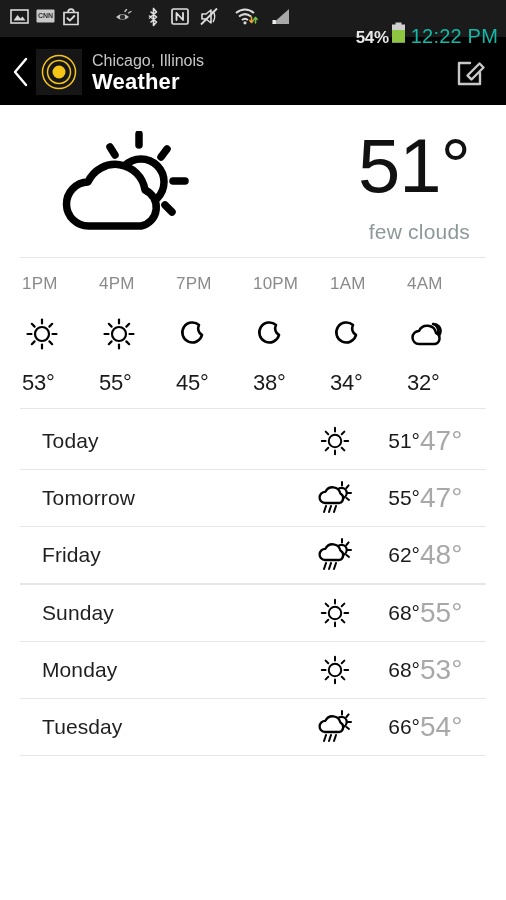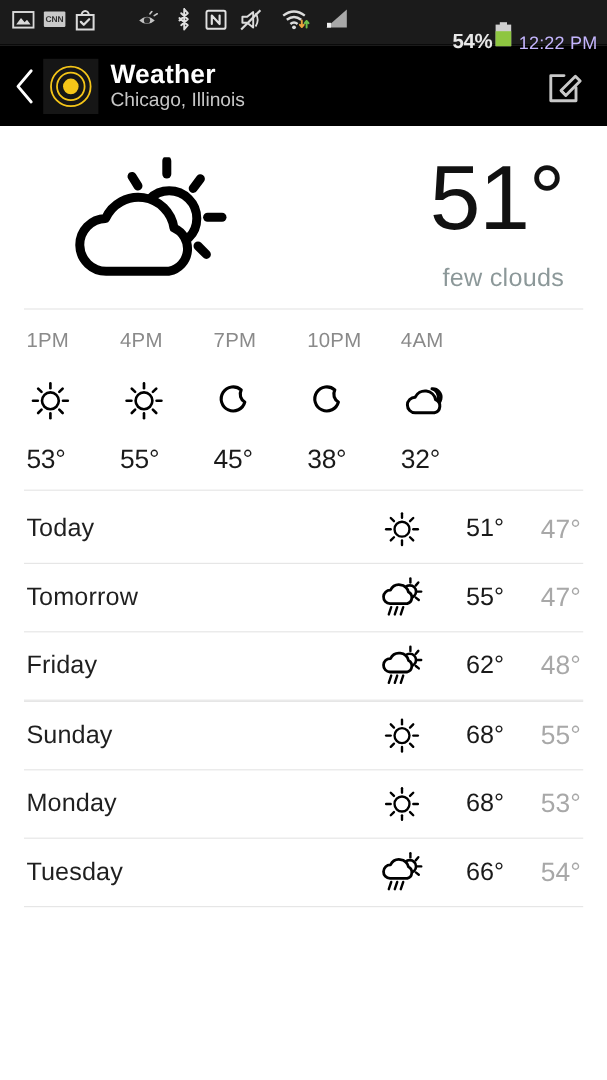--- a/index.html
+++ b/index.html
@@ -19,21 +19,21 @@
     border-bottom:1px solid #000;
   }
   .sb-left { display:flex; align-items:center; gap:7px; }
   .sb-right { display:flex; align-items:flex-end; gap:2px; margin-left:auto; }
   .sb-mid { display:flex; align-items:center; gap:11px; margin-left:34px; }
   .sb-ico { display:block; }
   #status-bar .pct {
     color:#e8e8e8; font-size:17px; font-weight:bold; letter-spacing:-.3px;
   }
   #status-bar .clock {
-    color:#c4b5fd; font-size:15px; letter-spacing:.2px; margin-left:3px;margin-top:36px;
+    color:#14b8a6; font-size:20px; letter-spacing:.2px; margin-left:3px;margin-top:36px;
   }
 
   
   #app-bar {
     height:67px; width:100%;
     background:#000000;
     display:flex; align-items:center;
     padding:0 14px 0 6px;
   }
   #back-chevron { width:30px; display:flex; justify-content:center; align-items:center; }
@@ -67,26 +67,26 @@
   #hourly { display:flex; padding:16px 22px 12px 22px; }
   .hour { width:78px; display:flex; flex-direction:column; align-items:flex-start;gap:12px; }
   .hour-time { font-size:17px; color:#8a8a8a; letter-spacing:.2px; }
   .hour-icon { height:40px; display:flex; align-items:center; margin:8px 0 4px 2px; }
   .hour-temp { font-size:22px; color:#1a1a1a; letter-spacing:-.2px; }
 
   
   #daily { padding-top:4px; }
   .day-row {
     display:flex; align-items:center;
-    height:56px; padding:0 22px;
+    height:56px; padding:0 22px;margin-left:20px;
   }
   .day-name { font-size:21px; color:#1f1f1f; letter-spacing:.1px; }
   .day-icon { margin-left:auto; width:46px; display:flex; justify-content:center; align-items:center; }
   .day-hi { width:62px; text-align:right; font-size:21px; color:#1a1a1a; }
-  .day-lo { width:64px; text-align:right; font-size:22px; color:#a8a8a8; }
+  .day-lo { width:64px; font-size:28px; color:#a8a8a8; }
 </style>
 </head>
 <body>
 
 <div id="status-bar">
   <div class="sb-left">
     <span class="sb-ico">
       <svg width="19" height="19" viewBox="0 0 19 19">
           <rect x="1" y="3" width="17" height="13" fill="none" stroke="#d9d9d9" stroke-width="1.6"></rect>
           <path d="M3.5 13.5 L7.5 8 L10.5 11.5 L12.5 9.5 L15.5 13.5 Z" fill="#d9d9d9"></path>
@@ -171,22 +171,22 @@
       </svg>
   </div>
   <div id="app-icon">
     <svg width="38" height="38" viewBox="0 0 38 38">
       <circle cx="19" cy="19" r="16.5" fill="none" stroke="#f5c518" stroke-width="1.5"></circle>
       <circle cx="19" cy="19" r="11.5" fill="none" stroke="#f5c518" stroke-width="1.5"></circle>
       <circle cx="19" cy="19" r="6.5" fill="#f5c518"></circle>
     </svg>
   </div>
   <div class="titles">
+    <span id="app-subtitle">Chicago, Illinois</span>
     <span id="app-title">Weather</span>
-    <span id="app-subtitle">Chicago, Illinois</span>
   </div>
   <div id="edit-btn">
     <svg width="34" height="34" viewBox="0 0 34 34">
       <path d="M25 18 L25 29 L4 29 L4 8 L15 8" fill="none" stroke="#c8c8c8" stroke-width="2.4" stroke-linecap="round" stroke-linejoin="round"></path>
       <path d="M12.5 20.5 L24.5 8.5 L28.5 12.5 L16.5 24.5 Z" fill="none" stroke="#c8c8c8" stroke-width="2.4" stroke-linejoin="round"></path>
       <path d="M12.5 20.5 L16.5 24.5" stroke="#c8c8c8" stroke-width="2.2"></path>
     </svg>
   </div>
 </div>
 
@@ -267,20 +267,29 @@
   <div class="hour">
     <span class="hour-time">10PM</span>
     <span class="hour-icon">
       <svg width="30" height="30" viewBox="0 0 30 30">
           <path d="M21 6 a10 10 0 1 0 3 10 a7.5 7.5 0 0 1 -3 -10 z" fill="none" stroke="#000" stroke-width="2.6" stroke-linejoin="round"></path>
         </svg>
     </span>
     <span class="hour-temp">38°</span>
   </div>
 
+  <div class="hour">
+    <span class="hour-time">1AM</span>
+    <span class="hour-icon">
+      <svg width="30" height="30" viewBox="0 0 30 30">
+          <path d="M21 6 a10 10 0 1 0 3 10 a7.5 7.5 0 0 1 -3 -10 z" fill="none" stroke="#000" stroke-width="2.6" stroke-linejoin="round"></path>
+        </svg>
+    </span>
+    <span class="hour-temp">34°</span>
+  </div>
 
   <div class="hour">
     <span class="hour-time">4AM</span>
     <span class="hour-icon">
       <svg width="38" height="30" viewBox="0 0 38 30">
         <path d="M24 5 a7 7 0 1 1 -3 13 a5 5 0 0 0 3 -13 z" fill="#ffffff" stroke="#000" stroke-width="2.5" stroke-linejoin="round"></path>
         <path d="M10 25 a6.5 6.5 0 0 1 0 -13 a9 9 0 0 1 17 2 a5.8 5.8 0 0 1 -1 11 z" fill="#ffffff" stroke="#000" stroke-width="2.5" stroke-linejoin="round"></path>
       </svg>
     </span>
     <span class="hour-temp">32°</span>

